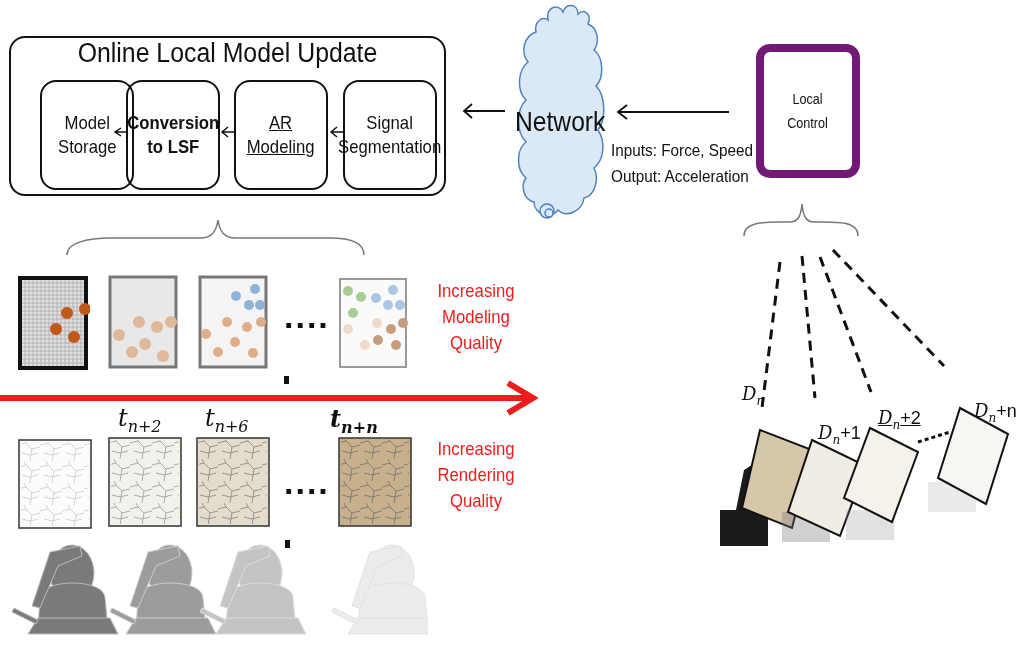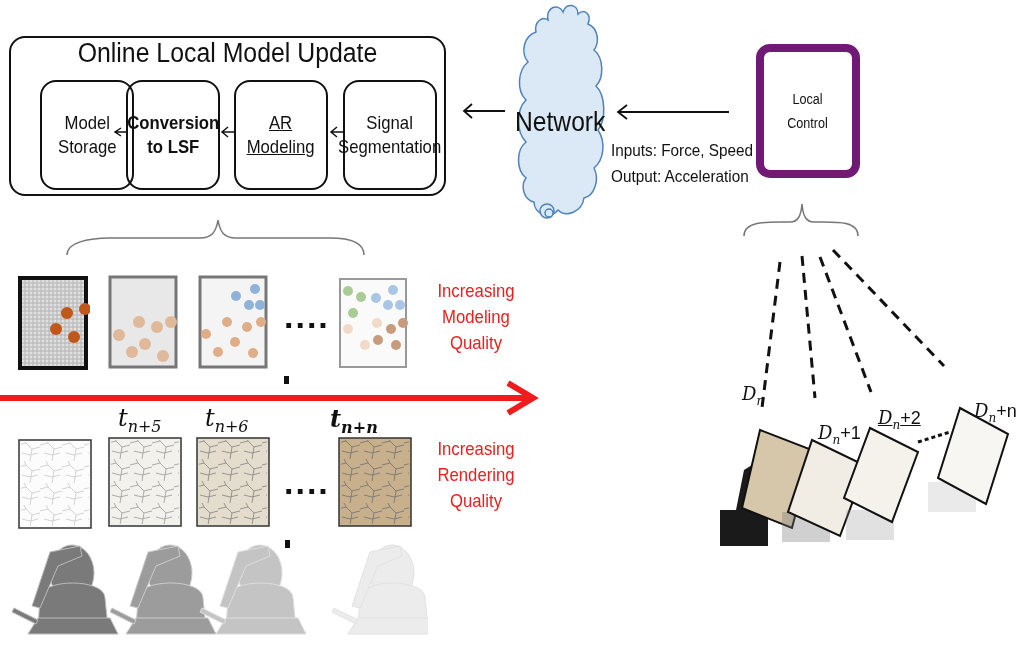--- a/index.html
+++ b/index.html
@@ -163,21 +163,21 @@
       <circle cx="65" cy="46" r="5"></circle>
       <circle cx="40" cy="63" r="5"></circle>
       <circle cx="58" cy="68" r="5"></circle>
     </g>
 </svg>
 <div class="abs red-label" style="left:424px;top:278px;width:104px;white-space:pre-line;">Increasing
 Modeling
 Quality</div>
 
 <div class="abs tlabel" style="left:42px;top:427px;margin-top:31px;"><span>t</span><sub>n</sub></div>
-<div class="abs tlabel" style="left:118px;top:404px;"><span>t</span><sub>n+5</sub></div>
+<div class="abs tlabel" style="left:118px;top:404px;"><span>t</span><sub>n+2</sub></div>
 <div class="abs tlabel" style="left:205px;top:404px;"><span>t</span><sub>n+6</sub></div>
 <div class="abs tlabel" style="left:330px;top:404px;font-weight:bold;"><span>t</span><sub>n+n</sub></div>
 
 <svg class="abs" style="left:18px;top:439px;" width="74" height="90">
   <defs>
     <pattern id="crack" width="22" height="22" patternUnits="userSpaceOnUse">
         <path d="M0 6 L8 4 L14 10 L22 8 M8 4 L6 0 M14 10 L12 22 M4 14 L12 16 L20 14" stroke="#777" stroke-width="0.9" fill="none"></path>
       </pattern>
   </defs>
   <rect x="1" y="1" width="72" height="88" fill="#fcfcfc" stroke="#333" stroke-width="1.5"></rect>

